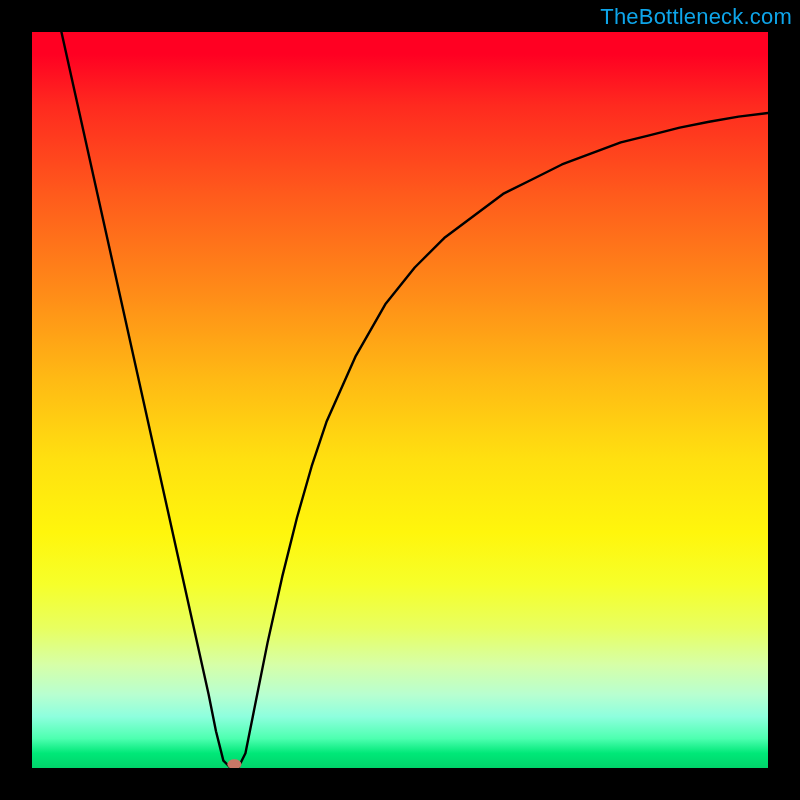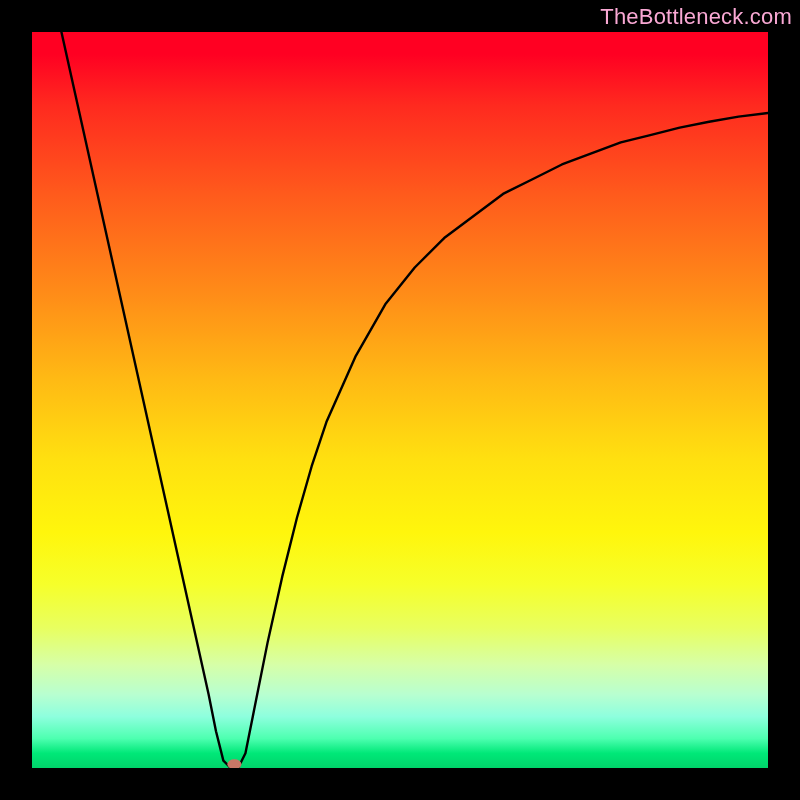--- a/index.html
+++ b/index.html
@@ -41,21 +41,21 @@
       #8effde 93%,
       #4dffb0 96%,
       #00e878 98%,
       #00d36a 100%
     );
   }
   .watermark {
     position: absolute;
     top: 4px;
     right: 8px;
-    color: #f9a8d4;
+    color: #0ea5e9;
     font-size: 22px;
     letter-spacing: 0.2px;
     user-select: none;
   }
   .curve-svg {
     position: absolute;
     left: 0;
     top: 0;
     width: 736px;
     height: 736px;

